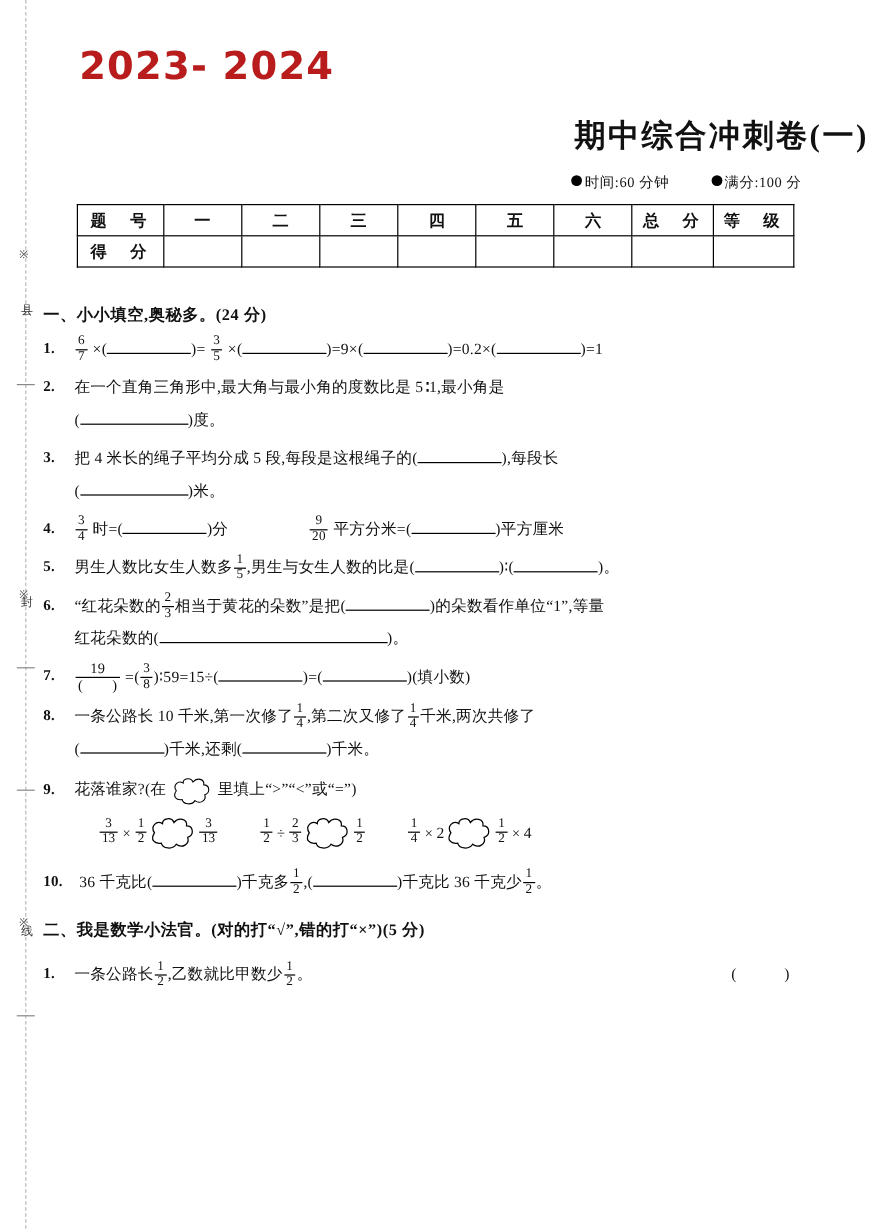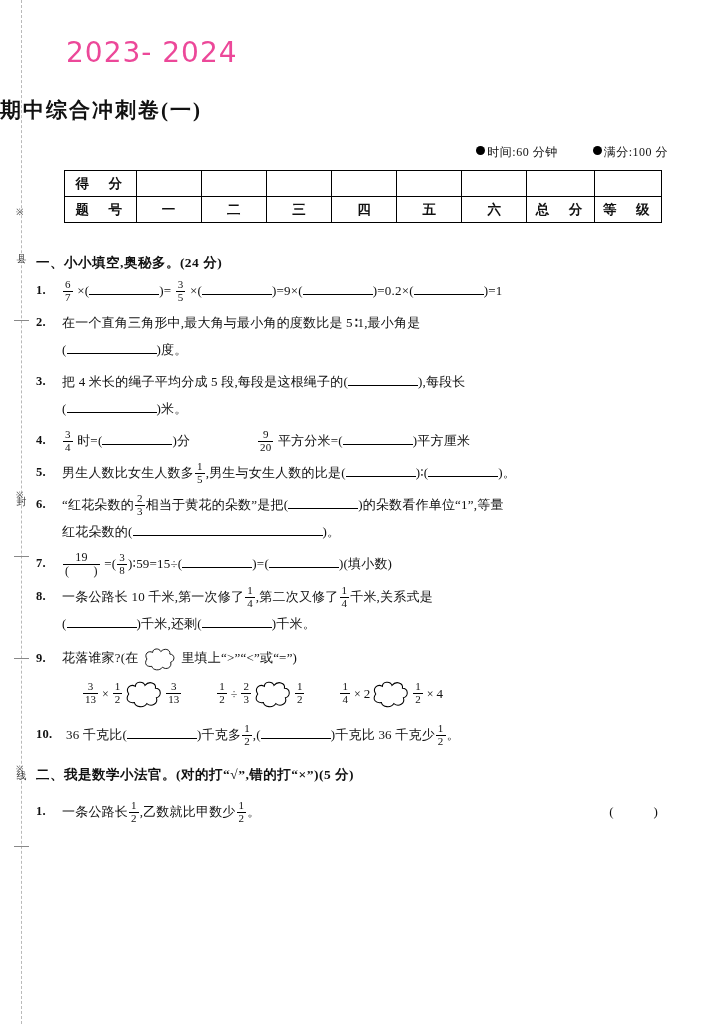--- a/index.html
+++ b/index.html
@@ -54,32 +54,32 @@
     font-size: 9px;
     color: #444;
   }
 
   
   .year {
     position: absolute;
     left: 66px;
     top: 36px;
     font-family: "DejaVu Sans", sans-serif;
-    font-weight: normal;
-    font-size: 28px;
+    font-weight: bold;
+    font-size: 32px;
     letter-spacing: 1px;
-    color: #ec4899;
+    color: #b91c1c;
   }
   .doc-title {
     position: absolute;
     left: 0;
     top: 96px;
     width: 724px;
-    text-align: left;
-    font-size: 21px;
+    text-align: right;
+    font-size: 26px;
     font-weight: bold;
     letter-spacing: 2px;
   }
   .meta-line {
     position: absolute;
     right: 56px;
     top: 144px;
     font-size: 12px;
     letter-spacing: .5px;
   }
@@ -227,41 +227,41 @@
   <div class="doc-title">期中综合冲刺卷(一)</div>
   <div class="meta-line">
     <span class="bullet"></span><span>时间:60 分钟</span>
     <span class="meta-gap"></span>
     <span class="bullet"></span><span>满分:100 分</span>
   </div>
 
   <table class="score-table">
     <tbody>
         <tr>
-      <td class="lbl">得　分</td>
-      <td></td>
-      <td></td>
-      <td></td>
-      <td></td>
-      <td></td>
-      <td></td>
-      <td></td>
-      <td></td>
-    </tr>
-    <tr>
       <td class="lbl">题　号</td>
       <td class="num">一</td>
       <td class="num">二</td>
       <td class="num">三</td>
       <td class="num">四</td>
       <td class="num">五</td>
       <td class="num">六</td>
       <td class="tot">总　分</td>
       <td class="tot">等　级</td>
     </tr>
+    <tr>
+      <td class="lbl">得　分</td>
+      <td></td>
+      <td></td>
+      <td></td>
+      <td></td>
+      <td></td>
+      <td></td>
+      <td></td>
+      <td></td>
+    </tr>
   </tbody>
     </table>
 
   <div class="content">
 
     <div class="sec-head">一、小小填空,奥秘多。(24 分)</div>
 
     <div class="q">
       <span class="qn">1.</span>
       <span class="frac"><span class="n">6</span><span class="d">7</span></span>
@@ -303,21 +303,21 @@
     </div>
 
     <div class="q">
       <span class="qn">7.</span>
       <span class="frac big"><span class="n">19</span><span class="d">(　　)</span></span>
       <span>=(</span><span class="frac"><span class="n">3</span><span class="d">8</span></span><span>)∶59=15÷(</span><span class="blank w70"></span><span>)=(</span><span class="blank w70"></span><span>)(填小数)</span>
     </div>
 
     <div class="q">
       <span class="qn">8.</span>
-      <span>一条公路长 10 千米,第一次修了</span><span class="frac"><span class="n">1</span><span class="d">4</span></span><span>,第二次又修了</span><span class="frac"><span class="n">1</span><span class="d">4</span></span><span>千米,关系式是</span><br>
+      <span>一条公路长 10 千米,第一次修了</span><span class="frac"><span class="n">1</span><span class="d">4</span></span><span>,第二次又修了</span><span class="frac"><span class="n">1</span><span class="d">4</span></span><span>千米,两次共修了</span><br>
       <span>(</span><span class="blank w70"></span><span>)千米,还剩(</span><span class="blank w70"></span><span>)千米。</span>
     </div>
 
     <div class="q" style="line-height:32px">
       <span class="qn">9.</span>
       <span>花落谁家?(在</span>
       <span class="flower inline-sm">
         <svg viewBox="0 0 44 30" width="36" height="26">
           <path d="M6 15 C2 9,8 4,13 7 C13 2,21 1,23 6 C27 1,35 3,34 9 C40 9,41 17,35 19 C37 25,30 29,25 25 C22 30,13 29,12 24 C6 25,2 21,6 15 Z" fill="none" stroke="#000" stroke-width="1.1"></path>
         </svg>

